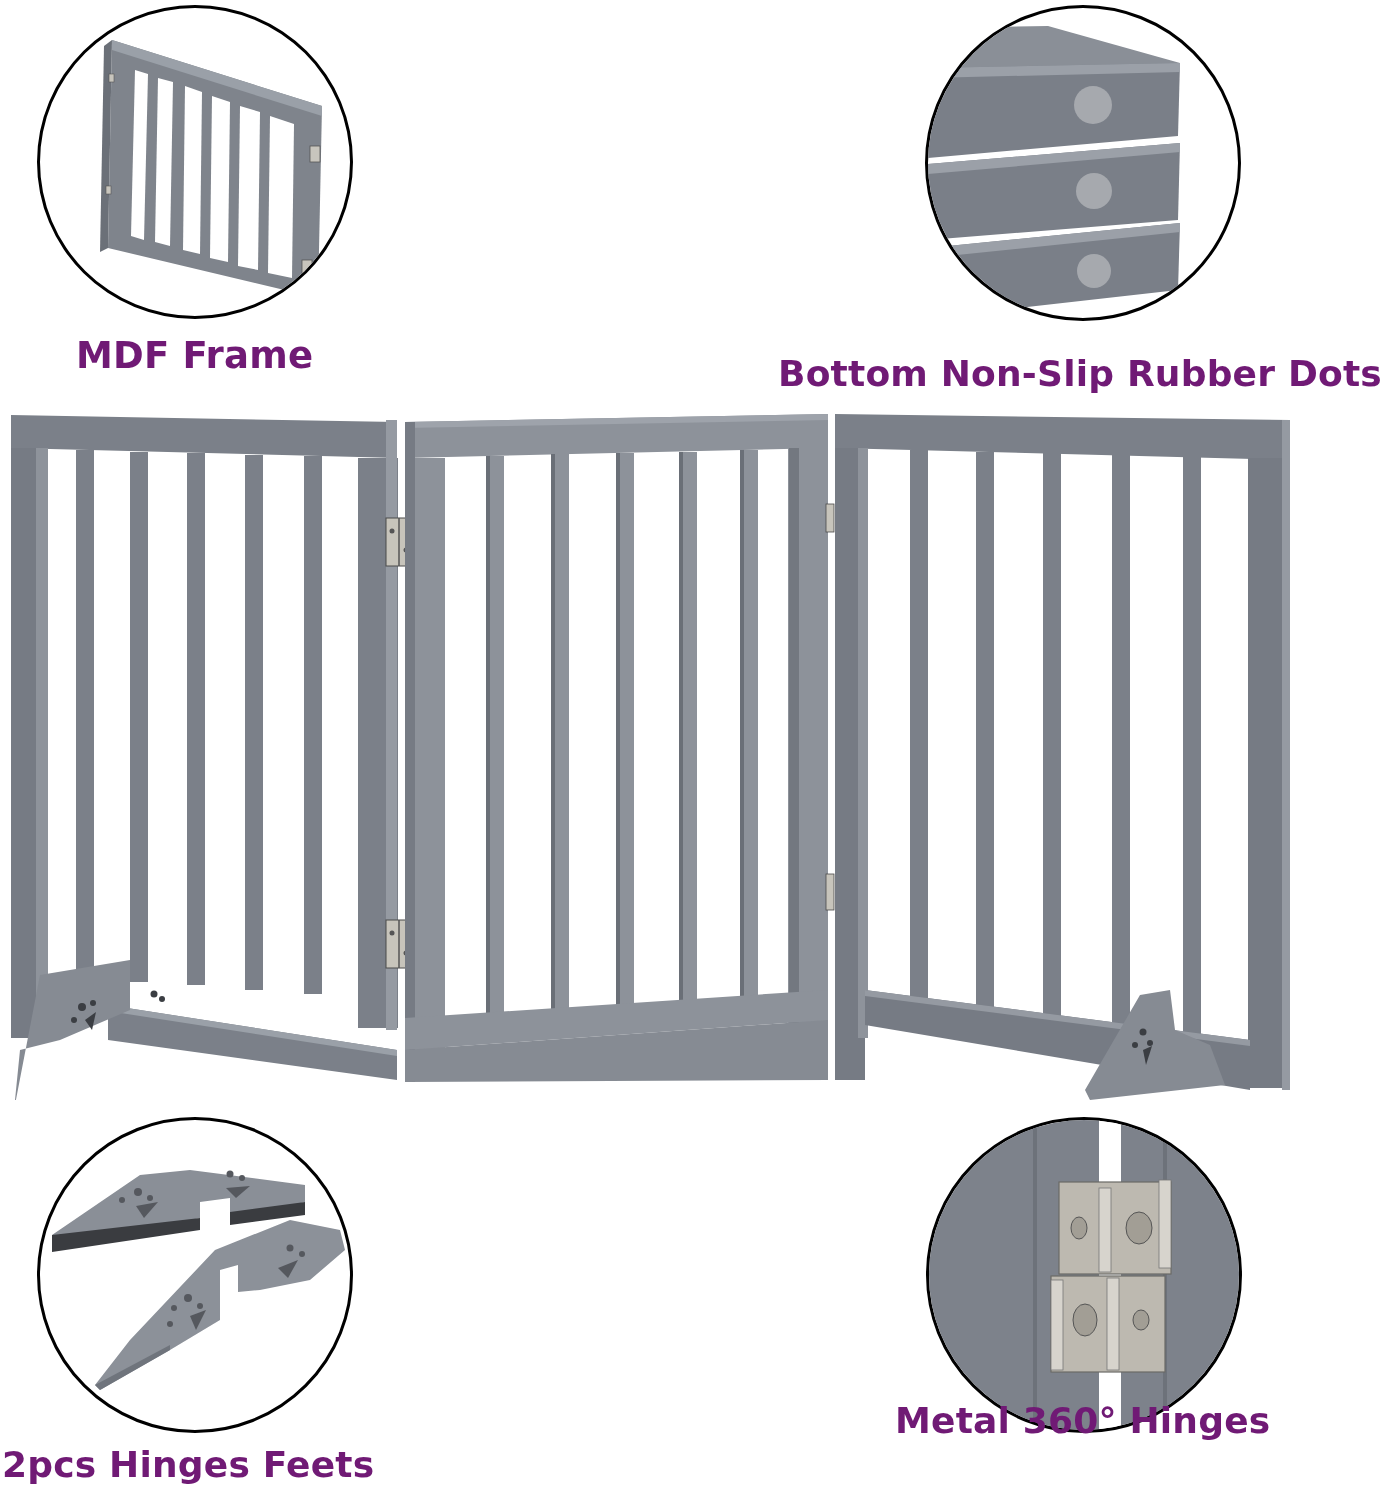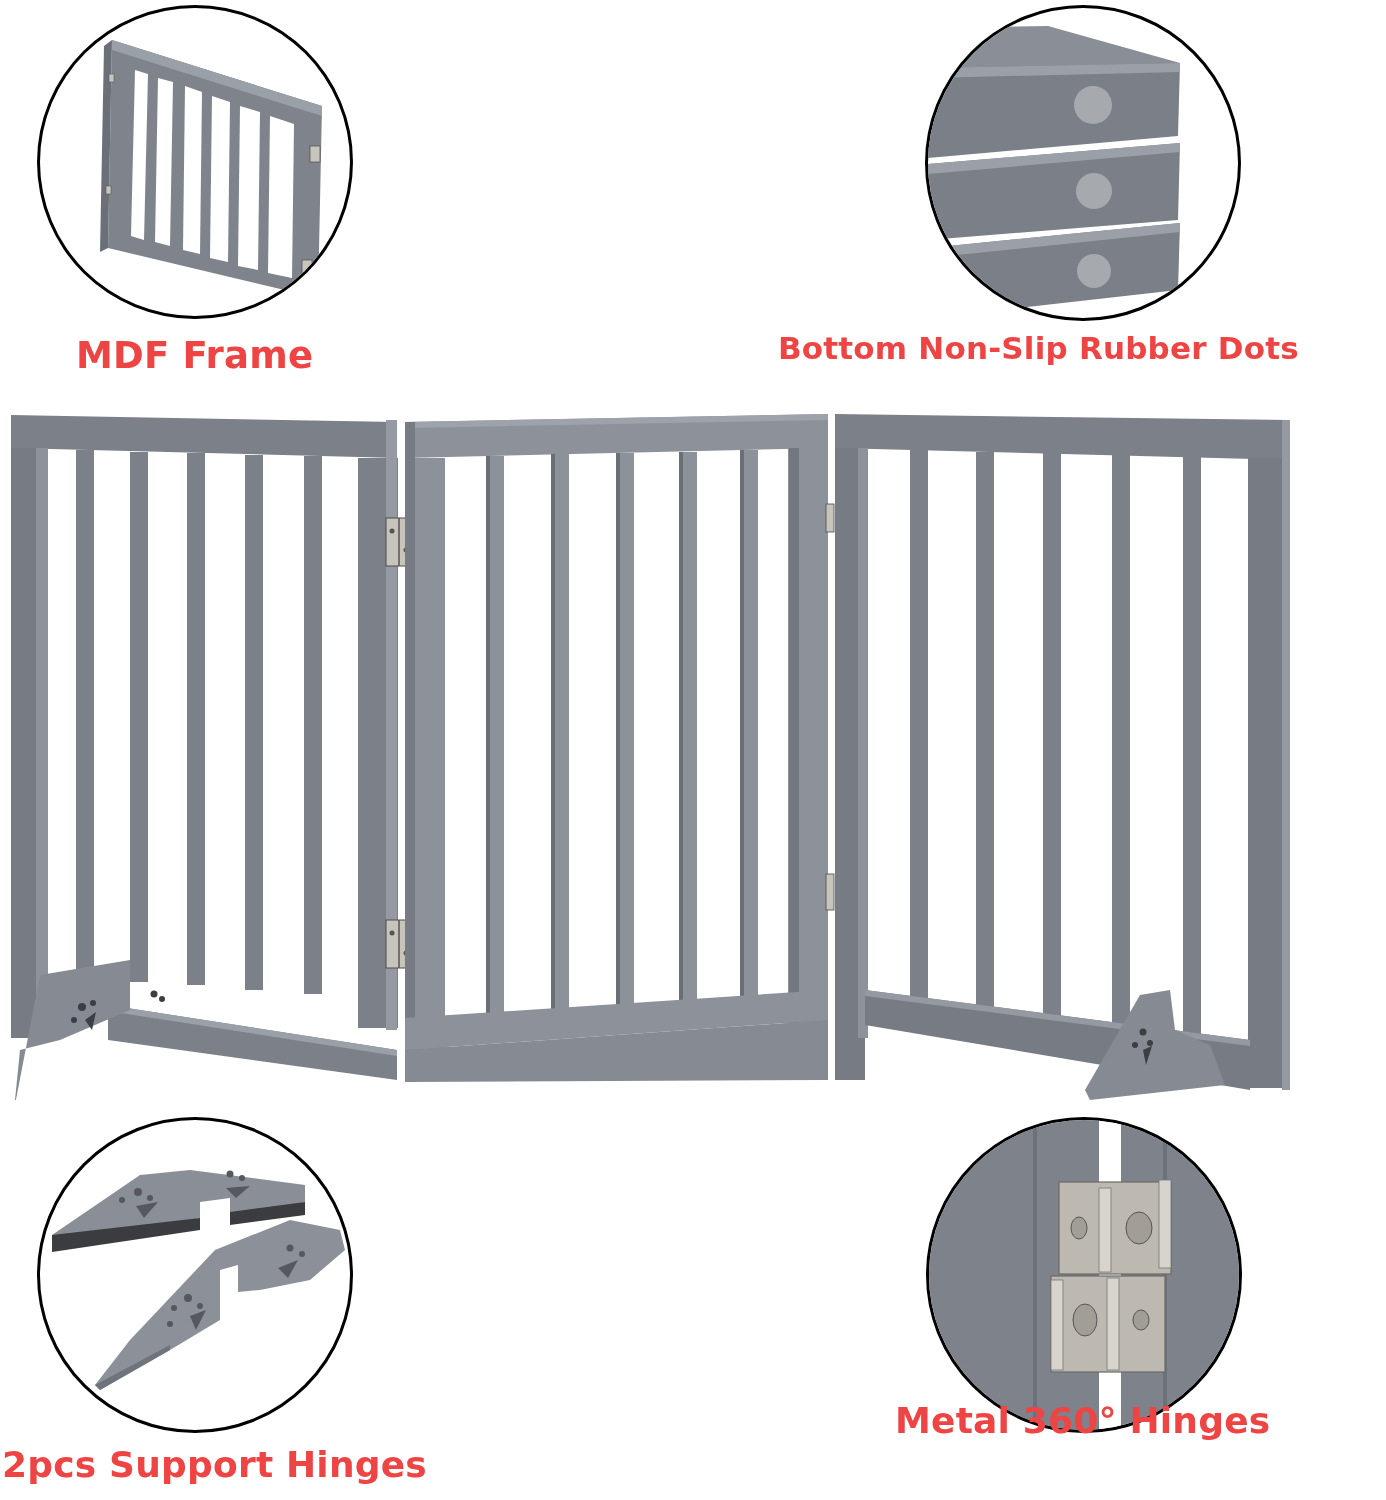--- a/index.html
+++ b/index.html
@@ -10,30 +10,30 @@
       position: absolute;
       border: 3px solid #000;
       border-radius: 50%;
       background: #fff;
       overflow: hidden;
     }
     .feature-label {
       position: absolute;
       font-family: "DejaVu Sans", "Liberation Sans", sans-serif;
       font-weight: bold;
-      color: #ef4444;
+      color: #701a75;
       white-space: nowrap;
       letter-spacing: 0.2px;
     }
 
     #circle-mdf { left: 37px; top: 5px; width: 316px; height: 314px; }
     #label-mdf { left: 76px; top: 334px; font-size: 37px; }
 
     #circle-dots { left: 925px; top: 5px; width: 316px; height: 316px; }
-    #label-dots { left: 778px; top: 330px; font-size: 31px; }
+    #label-dots { left: 778px; top: 353px; font-size: 36px; }
 
     #circle-feet { left: 37px; top: 1117px; width: 316px; height: 316px; }
     #label-feet { left: 2px; top: 1444px; font-size: 36px; }
 
     #circle-hinge { left: 926px; top: 1117px; width: 316px; height: 316px; }
     #label-hinge { left: 895px; top: 1400px; font-size: 36px; }
 
     .gate-svg { position: absolute; left: 0; top: 400px; }
   </style>
 </head>
@@ -179,21 +179,21 @@
     <circle cx="148" cy="178" r="4" fill="#55585e"></circle>
     <circle cx="134" cy="188" r="3" fill="#55585e"></circle>
     <circle cx="160" cy="186" r="3" fill="#55585e"></circle>
     <circle cx="130" cy="204" r="3" fill="#55585e"></circle>
     <polygon points="150,196 166,190 156,210" fill="#55585e"></polygon>
     <circle cx="250" cy="128" r="3.5" fill="#55585e"></circle>
     <circle cx="262" cy="134" r="3" fill="#55585e"></circle>
     <polygon points="238,148 258,140 248,158" fill="#55585e"></polygon>
   </svg>
 </div>
-<div id="label-feet" class="feature-label">2pcs Support Hinges</div>
+<div id="label-feet" class="feature-label">2pcs Hinges Feets</div>
 
 <div id="circle-hinge" class="feature-circle">
   <svg width="310" height="310" viewBox="0 0 310 310">
     <rect x="0" y="0" width="170" height="310" fill="#7d828b"></rect>
     <rect x="104" y="0" width="4" height="310" fill="#6d727a"></rect>
     <rect x="170" y="0" width="22" height="310" fill="#ffffff"></rect>
     <rect x="192" y="0" width="118" height="310" fill="#7d828b"></rect>
     <rect x="234" y="0" width="4" height="310" fill="#6d727a"></rect>
 
     <rect x="130" y="62" width="112" height="92" fill="#bdb9b0" stroke="#6a6a66" stroke-width="1.2"></rect>

